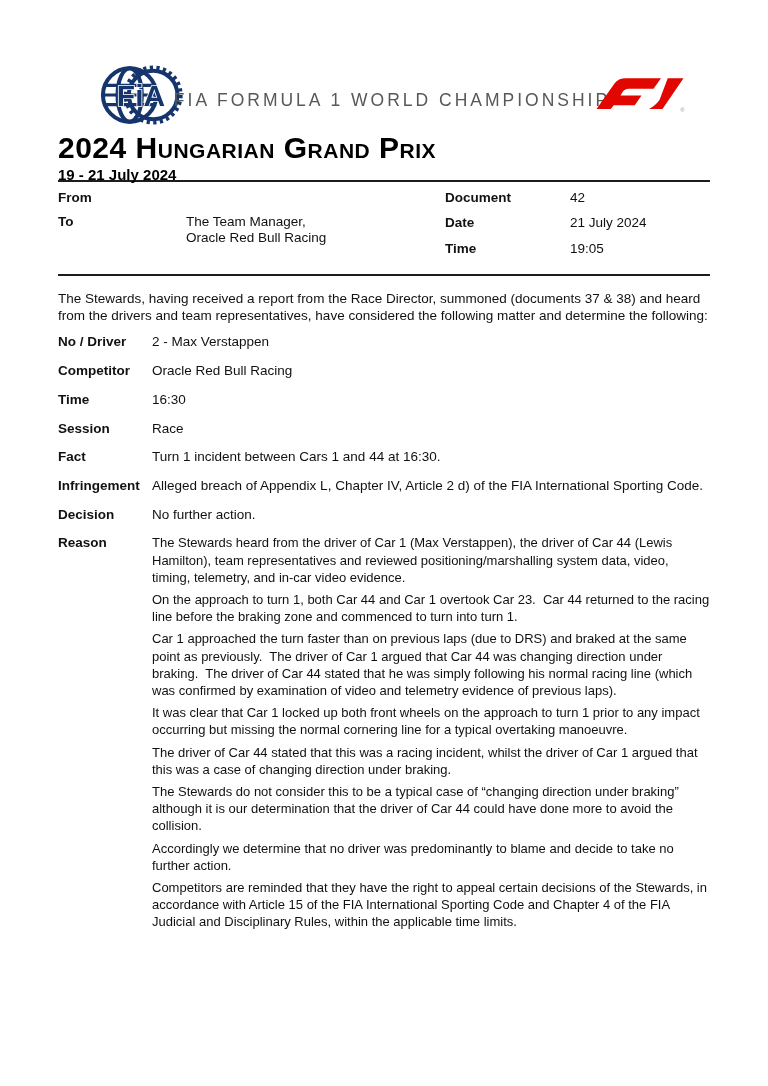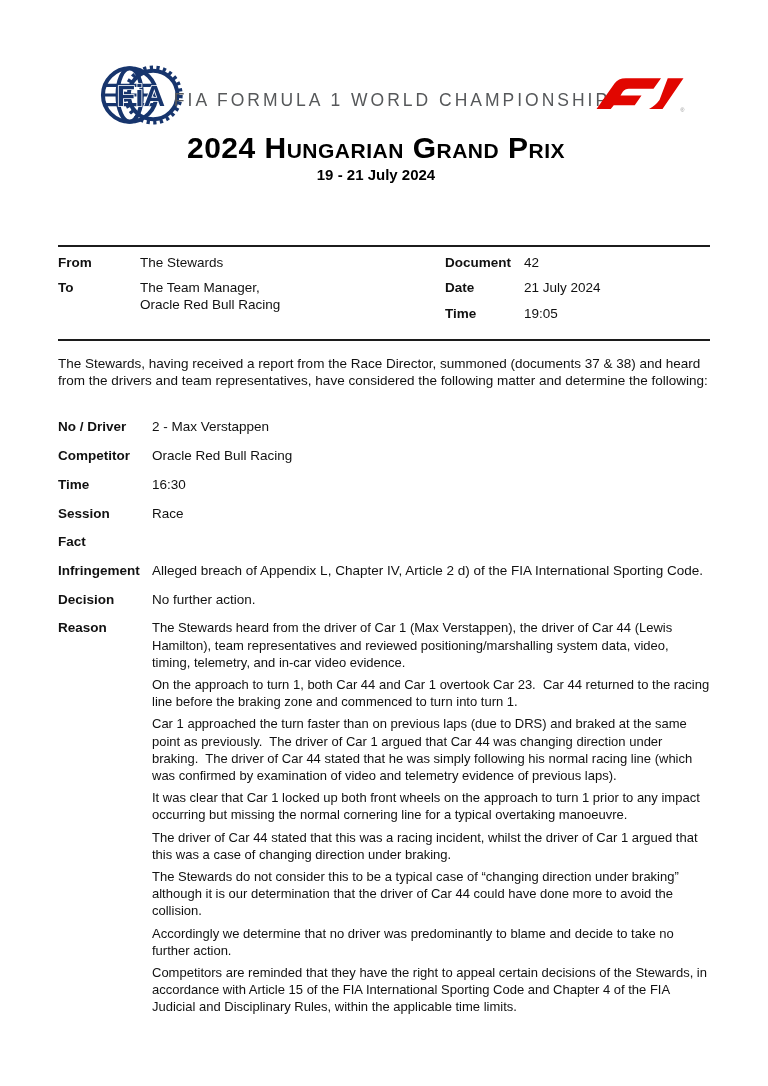--- a/index.html
+++ b/index.html
@@ -4,48 +4,48 @@
 <style>
   * { margin:0; padding:0; box-sizing:border-box; }
   html,body { background:#e8e8e8; }
   .page {
     width:768px; height:1086px; margin:0 auto; background:#ffffff;
     font-family:"Liberation Sans", sans-serif; color:#111;
     position:relative; overflow:hidden;
     padding:0 58px;
   }
   
-  .header { position:relative; height:245px; }
+  .header { position:relative; height:180px; }
   .fia-logo { position:absolute; left:41px; top:61px; width:84px; height:68px; }
   .champ {
     position:absolute; left:16px; right:0; top:90px; text-align:center;
     font-size:17.5px; letter-spacing:3px; color:#56585a; font-weight:400;
     font-stretch:condensed;
   }
   .f1-logo { position:absolute; right:25px; top:73px; width:90px; height:42px; }
-  .title-wrap { position:absolute; left:0; right:16px; top:131px; text-align:center; }
+  .title-wrap { position:absolute; left:0; right:16px; top:131px; text-align:left; }
   .gp-title {
     font-size:30px; font-weight:700; font-variant:small-caps;
     letter-spacing:0.5px; color:#000;
   }
   .gp-dates { font-size:15px; font-weight:700; margin-top:1px; color:#000; }
   
   .meta {
     border-top:2px solid #1c1c1c; border-bottom:2px solid #1c1c1c;
     display:flex; padding:8px 0 6px; height:96px;
   }
   .meta-left { width:387px; }
   .meta-right { flex:1; }
-  .meta-row { display:grid; grid-template-columns:82px 1fr; margin-bottom:9px; }
+  .meta-row { display:grid; grid-template-columns:82px 1fr; margin-bottom:9px;gap:46px; }
   .meta-right .meta-row { grid-template-columns:79px 1fr; }
   .meta-label { font-weight:700; font-size:13.5px; }
   .meta-value { font-size:13.5px; line-height:1.22; }
   
   .intro { margin-top:14px; font-size:13.5px; line-height:17.2px; white-space:pre-wrap; }
-  .fields { margin-top:29px; }
+  .fields { margin-top:9px; }
   .field-row { display:grid; grid-template-columns:94px 1fr; margin-bottom:11.5px; }
   .field-label { font-weight:700; font-size:13.5px; line-height:17.2px; }
   .field-value { font-size:13.5px; line-height:17.2px; white-space:pre-wrap; }
   .reason-row { display:grid; grid-template-columns:94px 1fr; }
   .reason-paras p { font-size:13px; line-height:17.2px; margin-bottom:5px; white-space:pre-wrap; }
 </style>
 </head>
 <body>
 
 <div class="page">
@@ -74,21 +74,20 @@
     <div class="title-wrap">
       <div class="gp-title">2024 Hungarian Grand Prix</div>
       <div class="gp-dates">19 - 21 July 2024</div>
     </div>
   </div>
 
   <div class="meta">
     <div class="meta-left">
       <div class="meta-row">
         <div class="meta-label">From</div>
-        <div class="meta-value">The Stewards</div>
       </div>
       <div class="meta-row">
         <div class="meta-label">To</div>
         <div class="meta-value">
           <span>The Team Manager,</span><br>
           <span>Oracle Red Bull Racing</span>
         </div>
       </div>
     </div>
     <div class="meta-right">
@@ -121,20 +120,21 @@
       <div class="field-row">
         <div class="field-label">Time</div>
         <div class="field-value">16:30</div>
       </div>
       <div class="field-row">
         <div class="field-label">Session</div>
         <div class="field-value">Race</div>
       </div>
       <div class="field-row">
         <div class="field-label">Fact</div>
+        <div class="field-value">Turn 1 incident between Cars 1 and 44 at 16:30.</div>
       </div>
       <div class="field-row">
         <div class="field-label">Infringement</div>
         <div class="field-value">Alleged breach of Appendix L, Chapter IV, Article 2 d) of the FIA International Sporting Code.</div>
       </div>
       <div class="field-row">
         <div class="field-label">Decision</div>
         <div class="field-value">No further action.</div>
       </div>
     </div>

